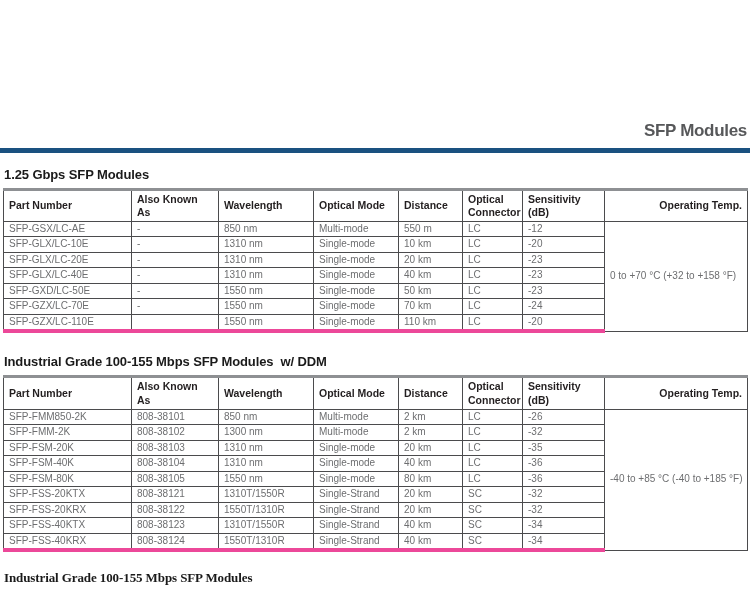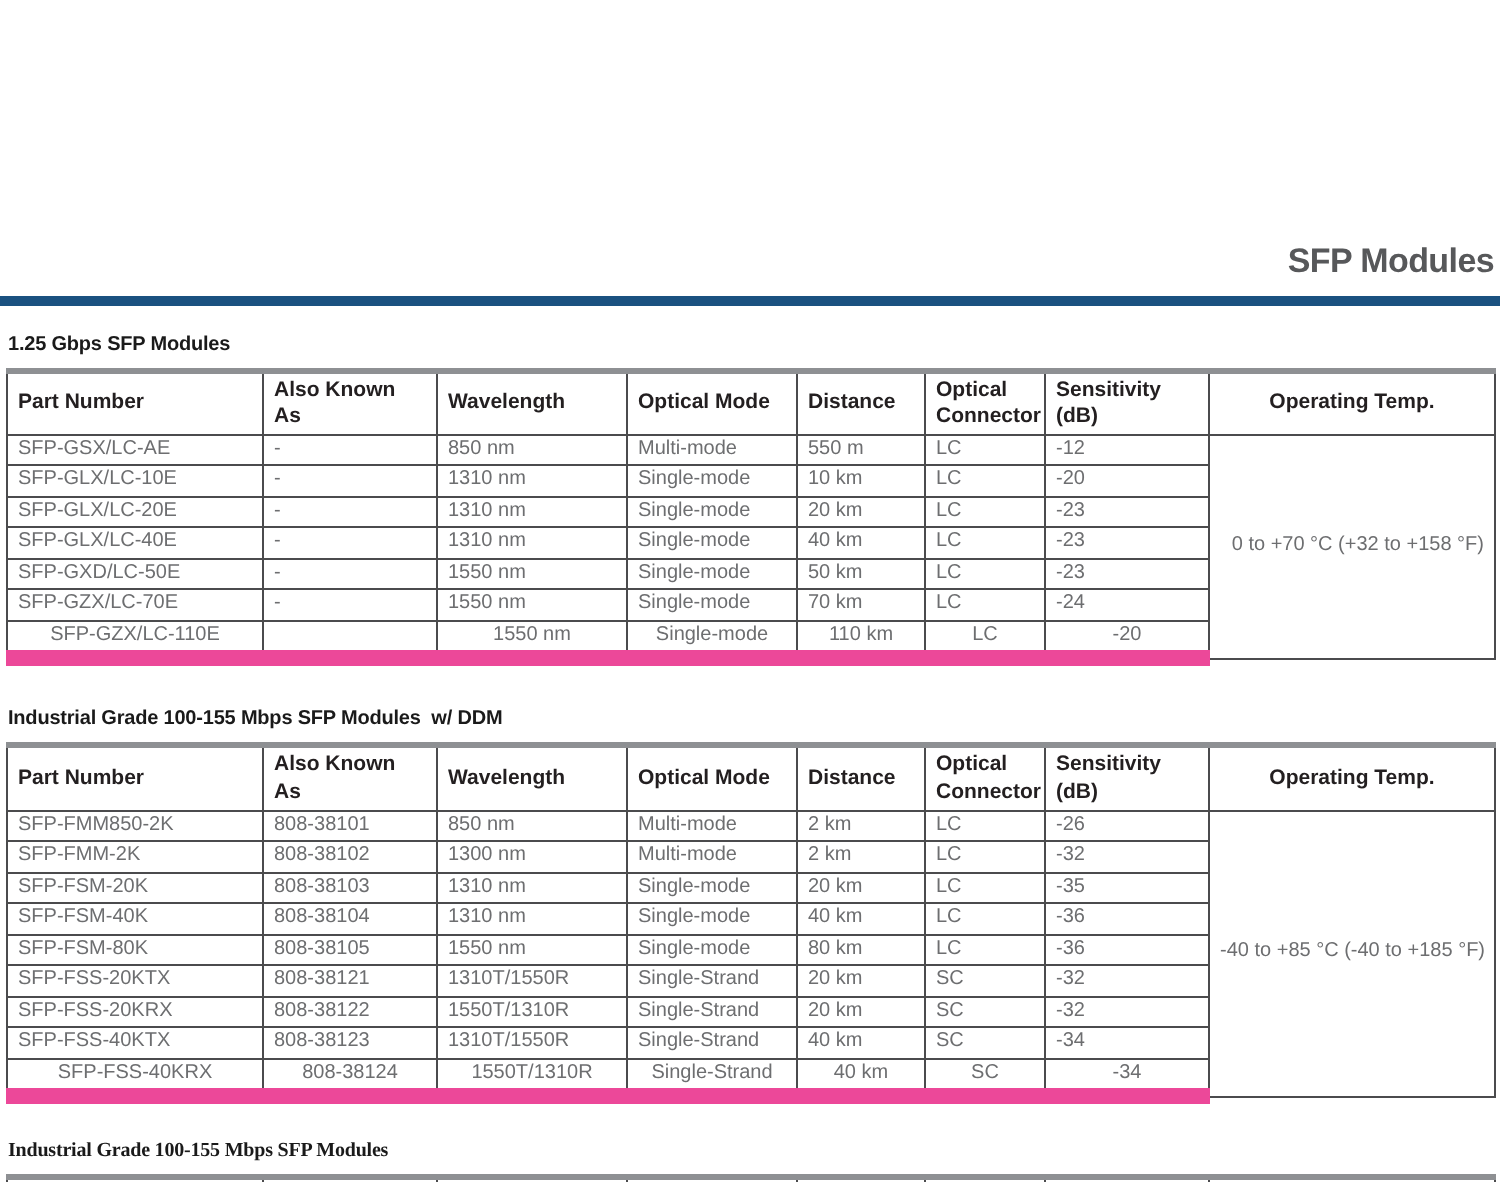--- a/index.html
+++ b/index.html
@@ -26,21 +26,21 @@
     line-height: 1.1;
   }
   .accent-bar {
     margin-top: 7px;
     width: 750px;
     height: 5px;
     background: #1A5180;
   }
   .section-title {
     margin: 14px 10px 6px 4px;
-    font-size: 10px;
+    font-size: 13px;
     font-weight: bold;
     color: #1A1A1A;
     letter-spacing: -0.1px;
     white-space: pre;
   }
   .section-title.s2 { margin-top: 21px; }
   .section-title.s3 { margin-top: 18px; font-family: Liberation Serif, serif; }
   table {
     border-collapse: collapse;
     table-layout: fixed;
@@ -67,28 +67,28 @@
   }
   thead th {
     border-top: 3px solid #8E9093;
     font-size: 10.5px;
     font-weight: bold;
     color: #231F20;
     height: 28px;
     padding: 2px 5px;
     white-space: normal;
   }
-  thead th:last-child { text-align: center; }
+  thead th:last-child { text-align: right; }
   tbody td {
     color: #6D6E70;
     height: 15px;
   }
-  tbody tr:last-child td { border-bottom: 8px solid #ec4899; text-align: center; }
+  tbody tr:last-child td { border-bottom: 4px solid #ec4899; }
   td.op-temp {
-    text-align: right;
+    text-align: left;
     color: #6D6E70;
     margin-left: 20px;
   }
 </style>
 </head>
 <body>
 
 <div class="page">
 
   <div class="page-title">SFP Modules</div>

